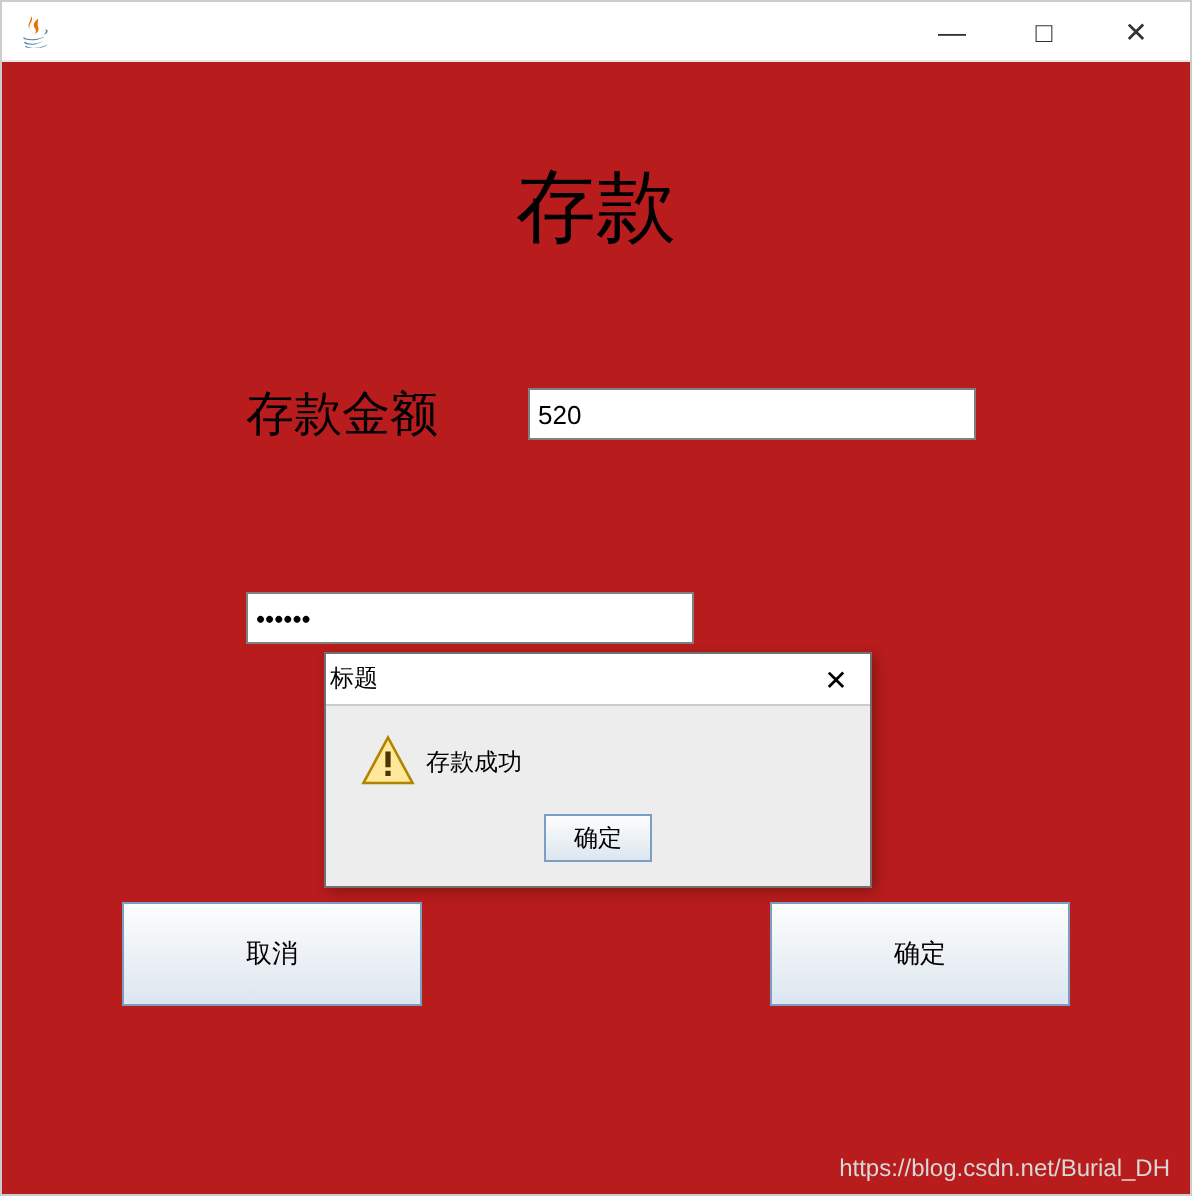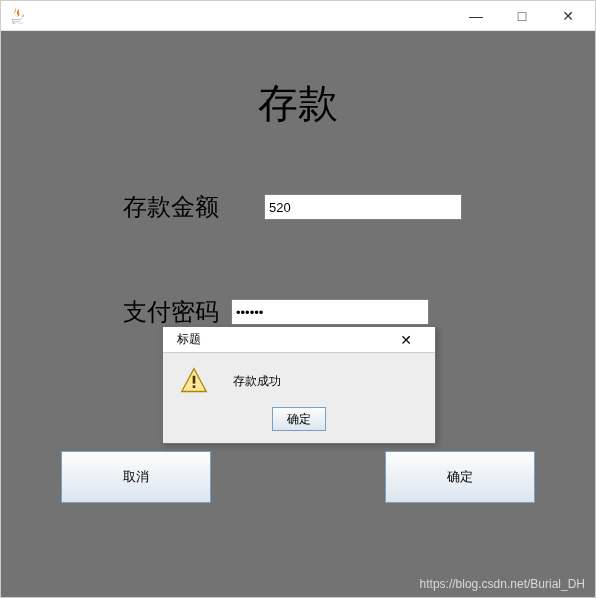--- a/index.html
+++ b/index.html
@@ -40,21 +40,21 @@
       justify-content: center;
       color: #333;
       font-size: 14px;
     }
     .content {
       position: absolute;
       top: 30px;
       left: 0;
       right: 0;
       bottom: 0;
-      background: #737373;
+      background: #b91c1c;
       overflow: hidden;
     }
     .page-title {
       text-align: center;
       font-size: 40px;
       font-family: "SimSun", serif;
       margin-top: 45px;
       color: #000;
     }
     .form-row {
@@ -64,21 +64,21 @@
     }
     .row1 { top: 160px; left: 122px; gap: 33px; }
     .row2 { top: 265px; left: 122px; }
     .label {
       font-size: 24px;
       font-family: "SimSun", serif;
       color: #000;
       width: 108px;
     }
     .text-input {
-      width: 198px;
+      width: 224px;
       height: 26px;
       border: 1px solid #808080;
       background: #fff;
       font-size: 13px;
       padding: 0 4px;
       font-family: Arial, sans-serif;
     }
     .btn-row {
       position: absolute;
       top: 420px;
@@ -104,40 +104,40 @@
       width: 274px;
       background: #ededed;
       border: 1px solid #707070;
       box-shadow: 2px 2px 6px rgba(0,0,0,0.25);
     }
     .dialog-titlebar {
       height: 26px;
       background: #fff;
       display: flex;
       align-items: center;
-      padding: 0 14px;
+      padding: 0 2px;
       border-bottom: 1px solid #ccc;
     }
     .dialog-title {
       font-size: 12px;
       flex: 1;
     }
     .dialog-close {
       width: 30px;
       height: 22px;
       display: flex;
       align-items: center;
       justify-content: center;
       font-size: 14px;
     }
     .dialog-body {
       padding: 14px 16px 6px 16px;
       display: flex;
       align-items: center;
-      gap: 24px;
+      gap: 4px;
     }
     .warn-icon {
       width: 30px;
       height: 28px;
     }
     .dialog-msg {
       font-size: 12px;
     }
     .dialog-footer {
       padding: 6px 0 12px 0;
@@ -184,21 +184,20 @@
 
   <div class="content">
     <div class="page-title">存款</div>
 
     <div class="form-row row1">
       <div class="label">存款金额</div>
       <input type="text" class="text-input" value="520" style="">
     </div>
 
     <div class="form-row row2">
-      <div class="label">支付密码</div>
       <input type="text" class="text-input" value="••••••" style="">
     </div>
 
     <div class="btn-row">
       <button class="main-btn">取消</button>
       <button class="main-btn">确定</button>
     </div>
 
     <div class="dialog">
       <div class="dialog-titlebar">

